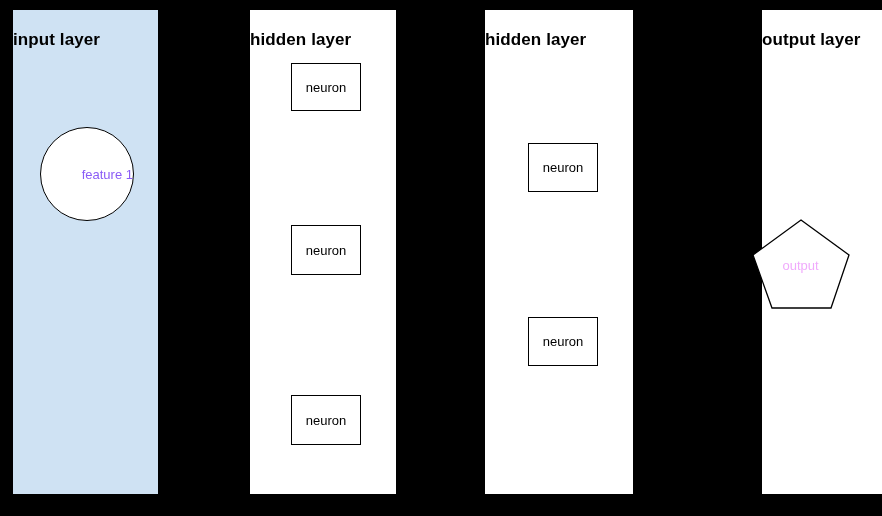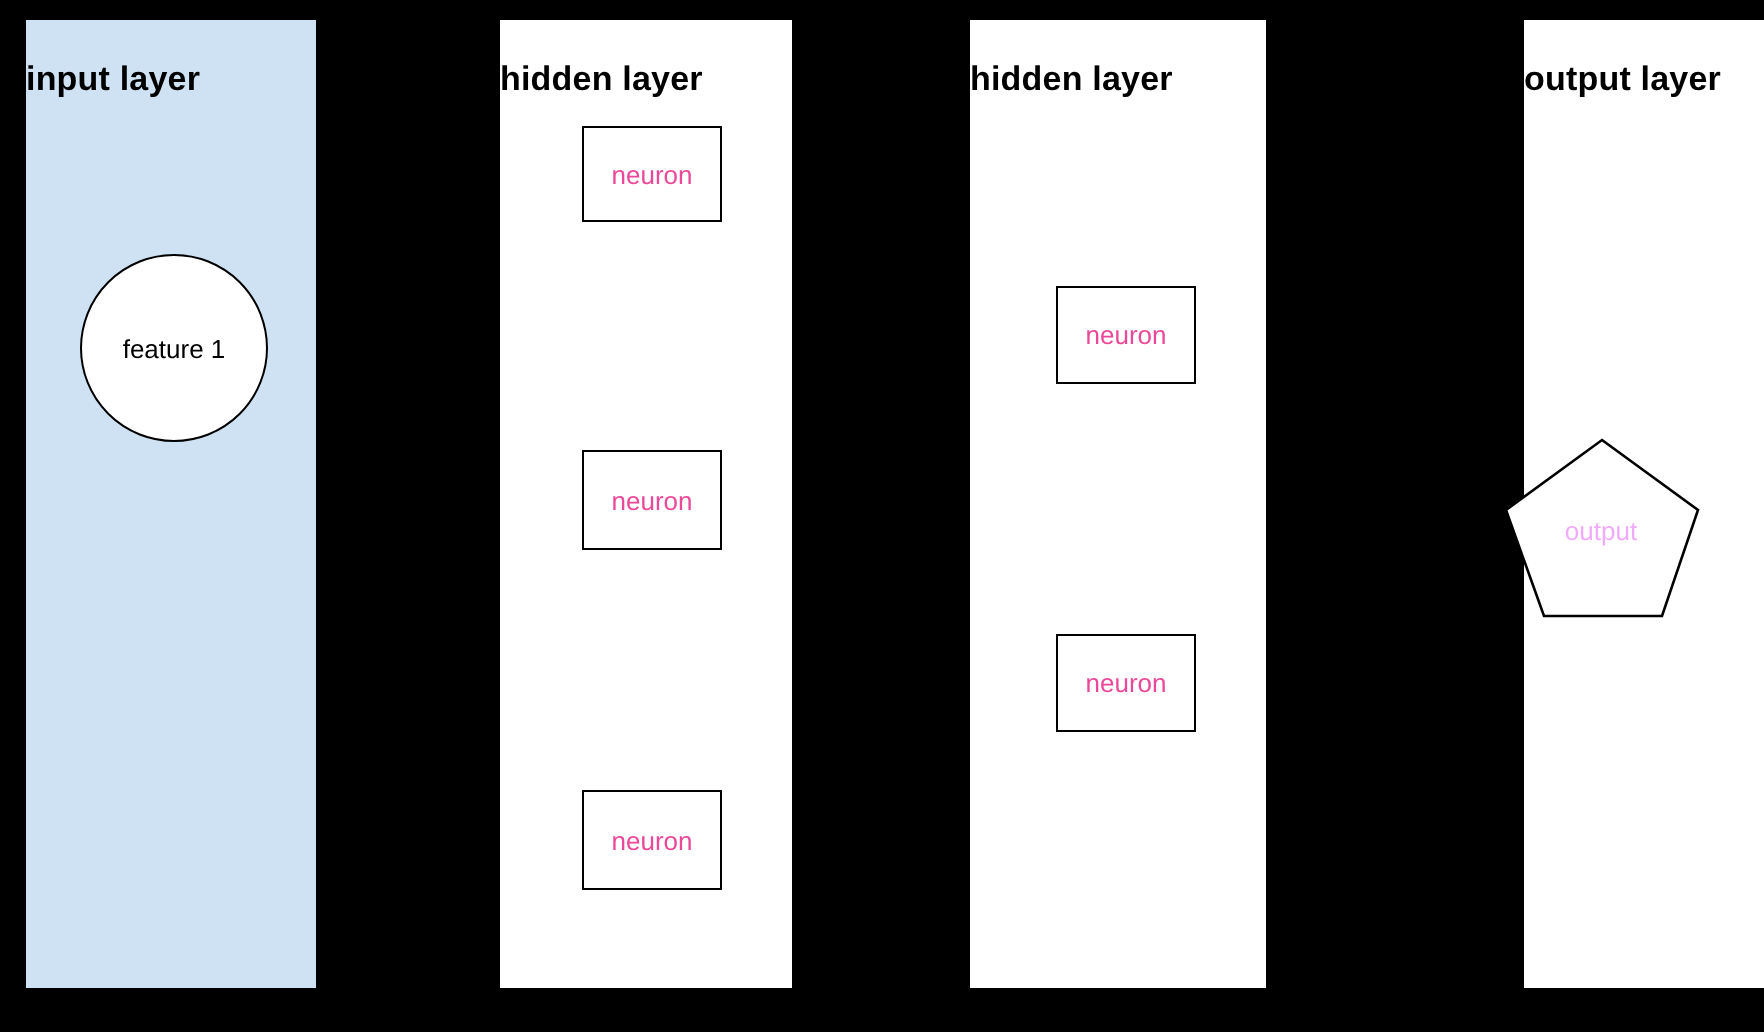--- a/index.html
+++ b/index.html
@@ -30,33 +30,33 @@
   }
   .neuron-box {
     position: absolute;
     box-sizing: border-box;
     background: #ffffff;
     border: 1.3px solid #000000;
     display: flex;
     align-items: center;
     justify-content: center;
     font-size: 13px;
-    color: #ec4899;
+    color: #000000;
   }
   .feature-circle {
     position: absolute;
     box-sizing: border-box;
     background: #ffffff;
     border: 1.3px solid #000000;
     border-radius: 50%;
     display: flex;
     align-items: center;
-    justify-content: center;
+    justify-content: flex-end;
     font-size: 13px;
-    color: #000000;
+    color: #8b5cf6;
   }
   #edges {
     position: absolute;
     left: 0;
     top: 0;
     width: 882px;
     height: 516px;
     pointer-events: none;
   }
   #gapmask {

